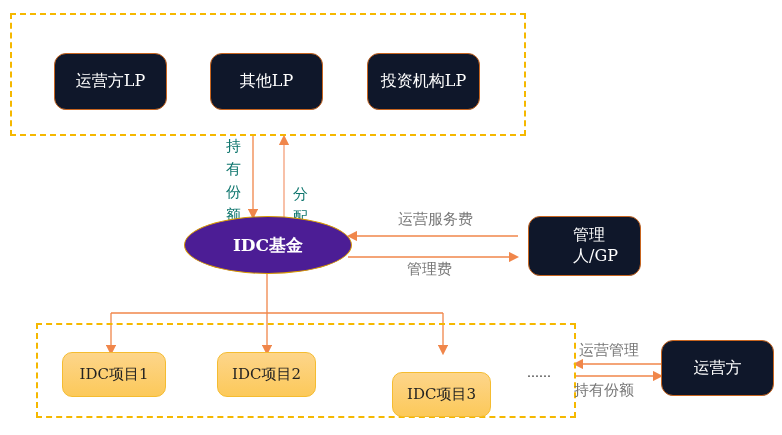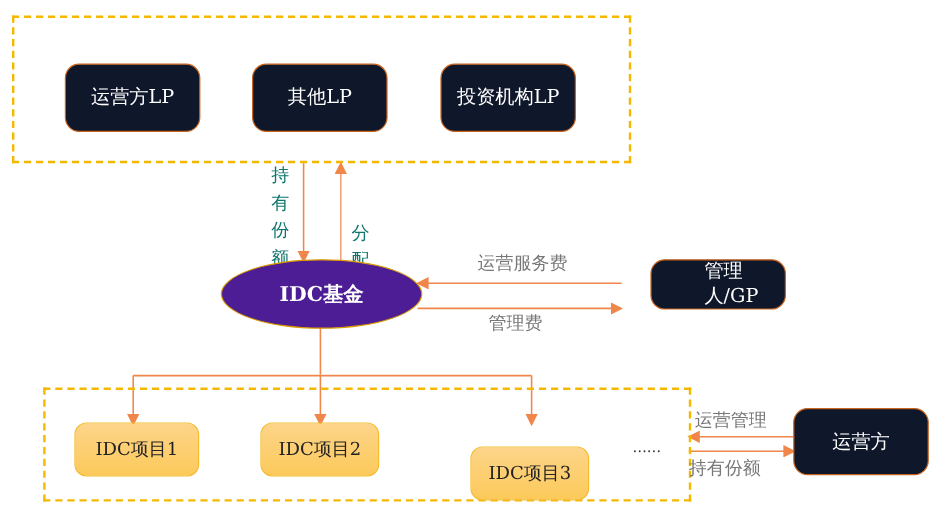--- a/index.html
+++ b/index.html
@@ -56,21 +56,21 @@
 <div class="vlbl" style="left:226px; top:135px;">持有份额</div>
 <div class="vlbl" style="left:293px; top:135px;margin-top:48px;">分配收益</div>
 
 <div class="fund" style="left:184px; top:216px; width:166px; height:56px;">
   <span>IDC基金</span>
 </div>
 
 <div class="lbl" style="left:398px; top:210px;">运营服务费</div>
 <div class="lbl" style="left:407px; top:260px;">管理费</div>
 
-<div class="box lp" style="left:542px; top:216px; width:113px; height:42px;padding-left:44px;">
+<div class="box lp" style="left:528px; top:216px; width:113px; height:60px;padding-left:44px;">
   <span>管理人/GP</span>
 </div>
 
 <div class="dash" style="left:36px; top:323px; width:540px; height:95px;"></div>
 
 <div class="box proj" style="left:62px; top:352px; width:104px; height:45px;">
   <span>IDC项目1</span>
 </div>
 <div class="box proj" style="left:217px; top:352px; width:99px; height:45px;">
   <span>IDC项目2</span>

